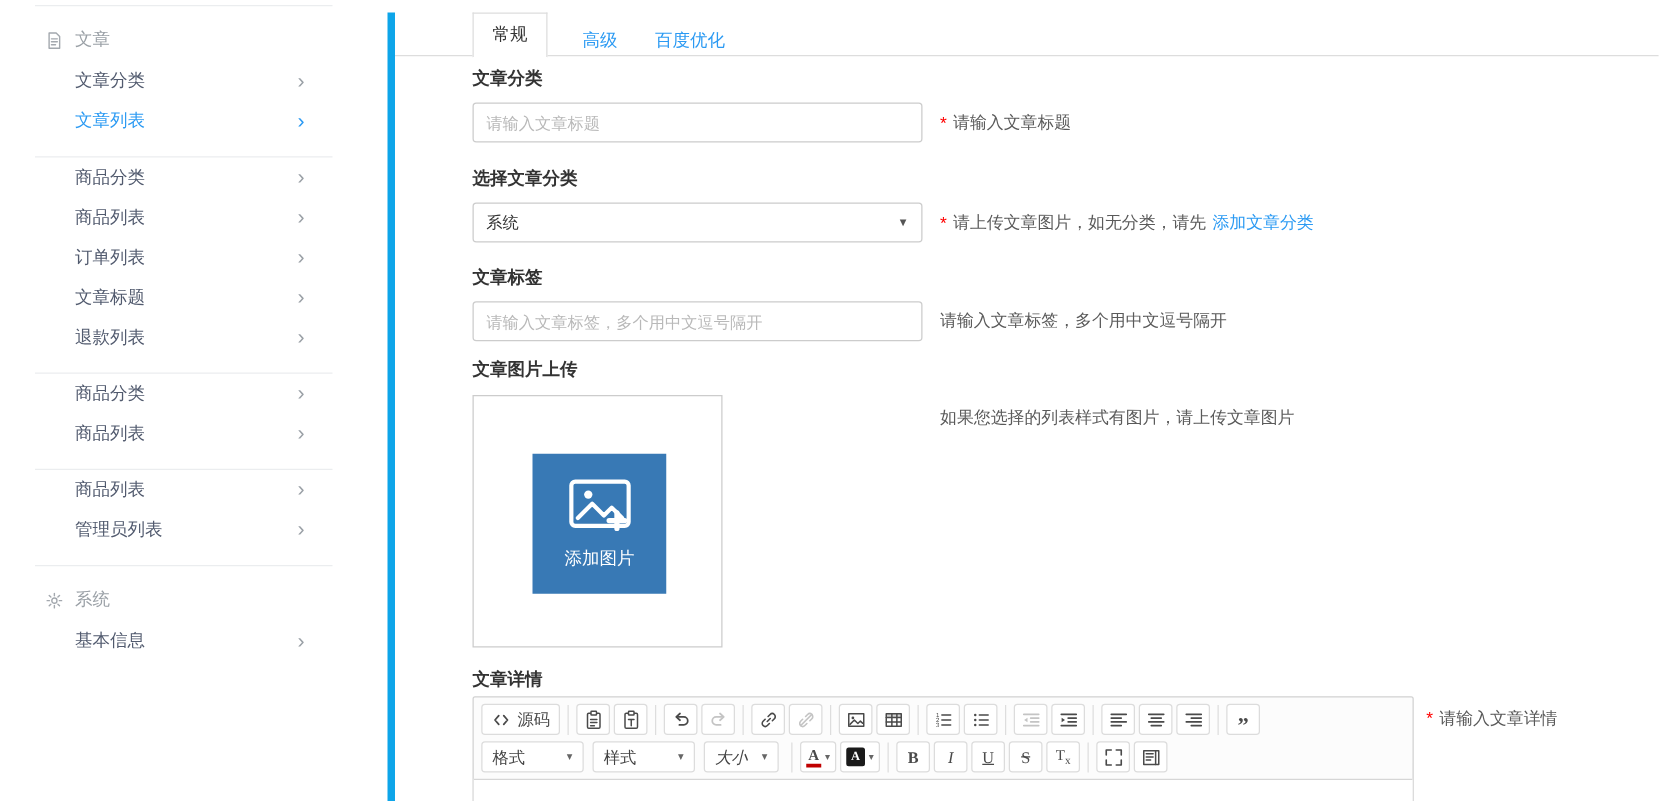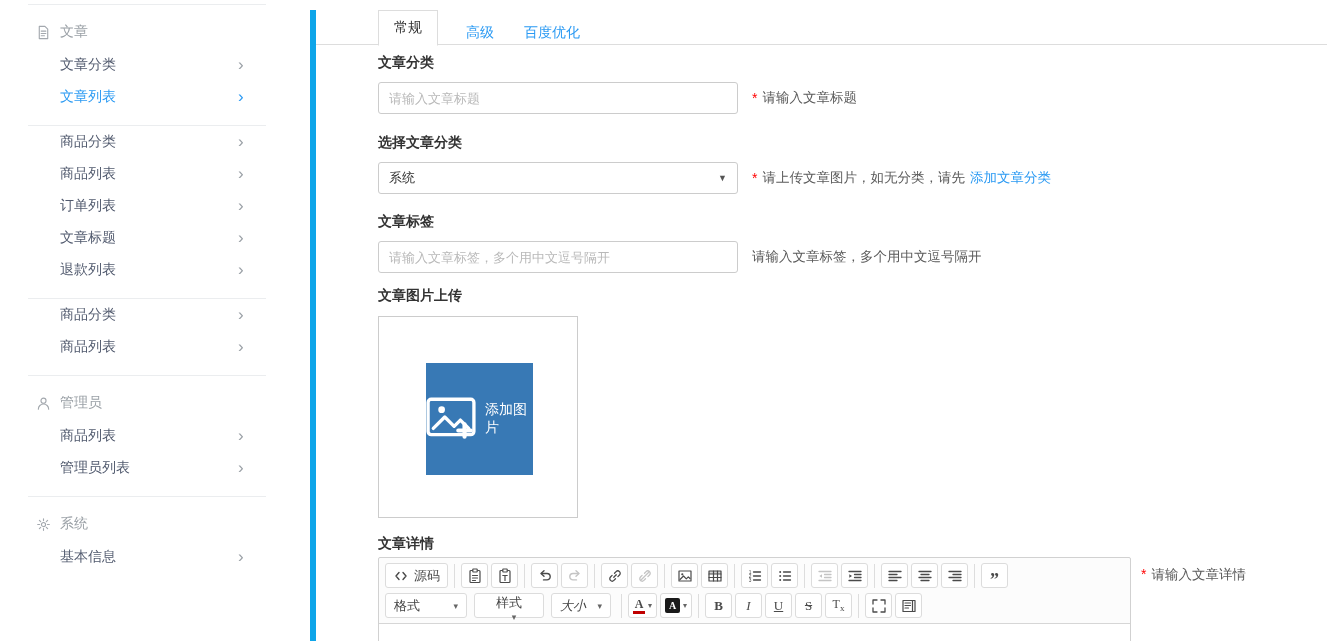--- a/index.html
+++ b/index.html
@@ -58,21 +58,21 @@
   #hint-title,#hint-cat,#hint-tags{height:32px}
   #hint-title{top:72px}
   #hint-cat{top:152px}
   #hint-tags{top:231px}
   #hint-img{top:315px}
   .req{color:var(--required);margin-right:5px;font-size:14px}
   .hlink{color:var(--accent);margin-left:5px;cursor:pointer}
 
   .upload-box{position:absolute;left:62px;top:306px;width:200px;height:202px;border:1px solid #ccc;background:#fff;cursor:pointer}
   .upload-btn{position:absolute;left:47px;top:46px;width:107px;height:112px;background:var(--upload);color:#fff;
-    display:flex;flex-direction:row;align-items:center;justify-content:center;gap:9px;cursor:pointer}
+    display:flex;flex-direction:column;align-items:center;justify-content:center;gap:9px;cursor:pointer}
   .upload-btn .up-label{font-size:14px}
 
   
   .editor{position:absolute;left:62px;top:547px;width:753px;border:1px solid #d1d1d1;background:#fcfcfc;border-radius:2px}
   .editor-toolbar{padding:5px 6px 0 6px}
   .tb-row{display:flex;align-items:center;margin-bottom:5px;flex-wrap:nowrap}
   .tbtn{display:inline-flex;align-items:center;justify-content:center;min-width:27px;height:25px;border:1px solid #dcdcdc;
     border-radius:3px;background:#fff;margin-right:3px;color:#4a4a4a;cursor:pointer;flex:none}
   .tbtn.disabled{color:#c4c4c4;cursor:default}
   .tbtn.labeled{padding:0 7px;gap:5px;font-size:13px}
@@ -150,29 +150,20 @@
           <span class="side-item-label">商品分类</span>
           <span class="side-chev">›</span>
         </div>
         <div class="side-item">
           <span class="side-item-label">商品列表</span>
           <span class="side-chev">›</span>
         </div>
       </div>
       <div class="side-section">
         <div class="side-divider"></div>
-        <div class="side-head">
-          <span class="side-ico">
-            <svg viewBox="0 0 16 16" width="16" height="16" fill="none" stroke="currentColor" stroke-width="1.2" stroke-linecap="round" stroke-linejoin="round">
-              <circle cx="8" cy="5" r="2.7"></circle>
-              <path d="M2.5 14a5.5 5.5 0 0111 0"></path>
-            </svg>
-          </span>
-          <span class="side-head-label">管理员</span>
-        </div>
         <div class="side-item">
           <span class="side-item-label">商品列表</span>
           <span class="side-chev">›</span>
         </div>
         <div class="side-item">
           <span class="side-item-label">管理员列表</span>
           <span class="side-chev">›</span>
         </div>
       </div>
       <div class="side-section">
@@ -233,20 +224,23 @@
         <svg viewBox="0 0 24 21" width="50" height="44" fill="none" stroke="#fff" stroke-width="1.6" stroke-linecap="round" stroke-linejoin="round">
           <rect x="1" y="1.5" width="22" height="17" rx="1.5"></rect>
           <circle cx="7.5" cy="6.5" r="1.6" fill="#fff" stroke="none"></circle>
           <path d="M3.5 15.5l5.5-5.5 4.5 4.5 3-3 4 4"></path>
           <path d="M18.5 13.5v6M15.5 16.5h6" stroke-width="2"></path>
         </svg>
       </span>
       <span class="up-label">添加图片</span>
     </div>
   </div>
+  <div class="hint" id="hint-img">
+    <span>如果您选择的列表样式有图片，请上传文章图片</span>
+  </div>
 
   <div class="flabel" id="lbl-detail">文章详情</div>
   <div class="editor">
     <div class="editor-toolbar">
       <div class="tb-row" id="tb-row1">
           <div class="tbtn labeled">
             <span class="tb-ico" style="display: inline-flex;">
               <svg viewBox="0 0 16 16" width="16" height="16" fill="none" stroke="currentColor" stroke-width="1.2" stroke-linecap="round" stroke-linejoin="round">
                 <path d="M6 4.5L3 8l3 3.5M10 4.5L13 8l-3 3.5" stroke-width="1.4"></path>
               </svg>
@@ -390,21 +384,21 @@
           <span class="tb-sep"></span>
           <div class="tbtn">
             <span class="g-blockquote">”</span>
           </div>
         </div>
       <div class="tb-row" id="tb-row2">
           <div class="tb-drop" style="width: 82px;">
             <span class="dd-label">格式</span>
             <span class="dd-arr">▾</span>
           </div>
-          <div class="tb-drop" style="width: 70px; flex-direction: column;">
+          <div class="tb-drop" style="width: 82px;">
             <span class="dd-label">样式</span>
             <span class="dd-arr">▾</span>
           </div>
           <div class="tb-drop" style="width: 60px; font-style: italic;">
             <span class="dd-label">大小</span>
             <span class="dd-arr">▾</span>
           </div>
           <span class="tb-sep"></span>
           <div class="tbtn" style="padding: 0px 4px;">
             <span class="colA">

